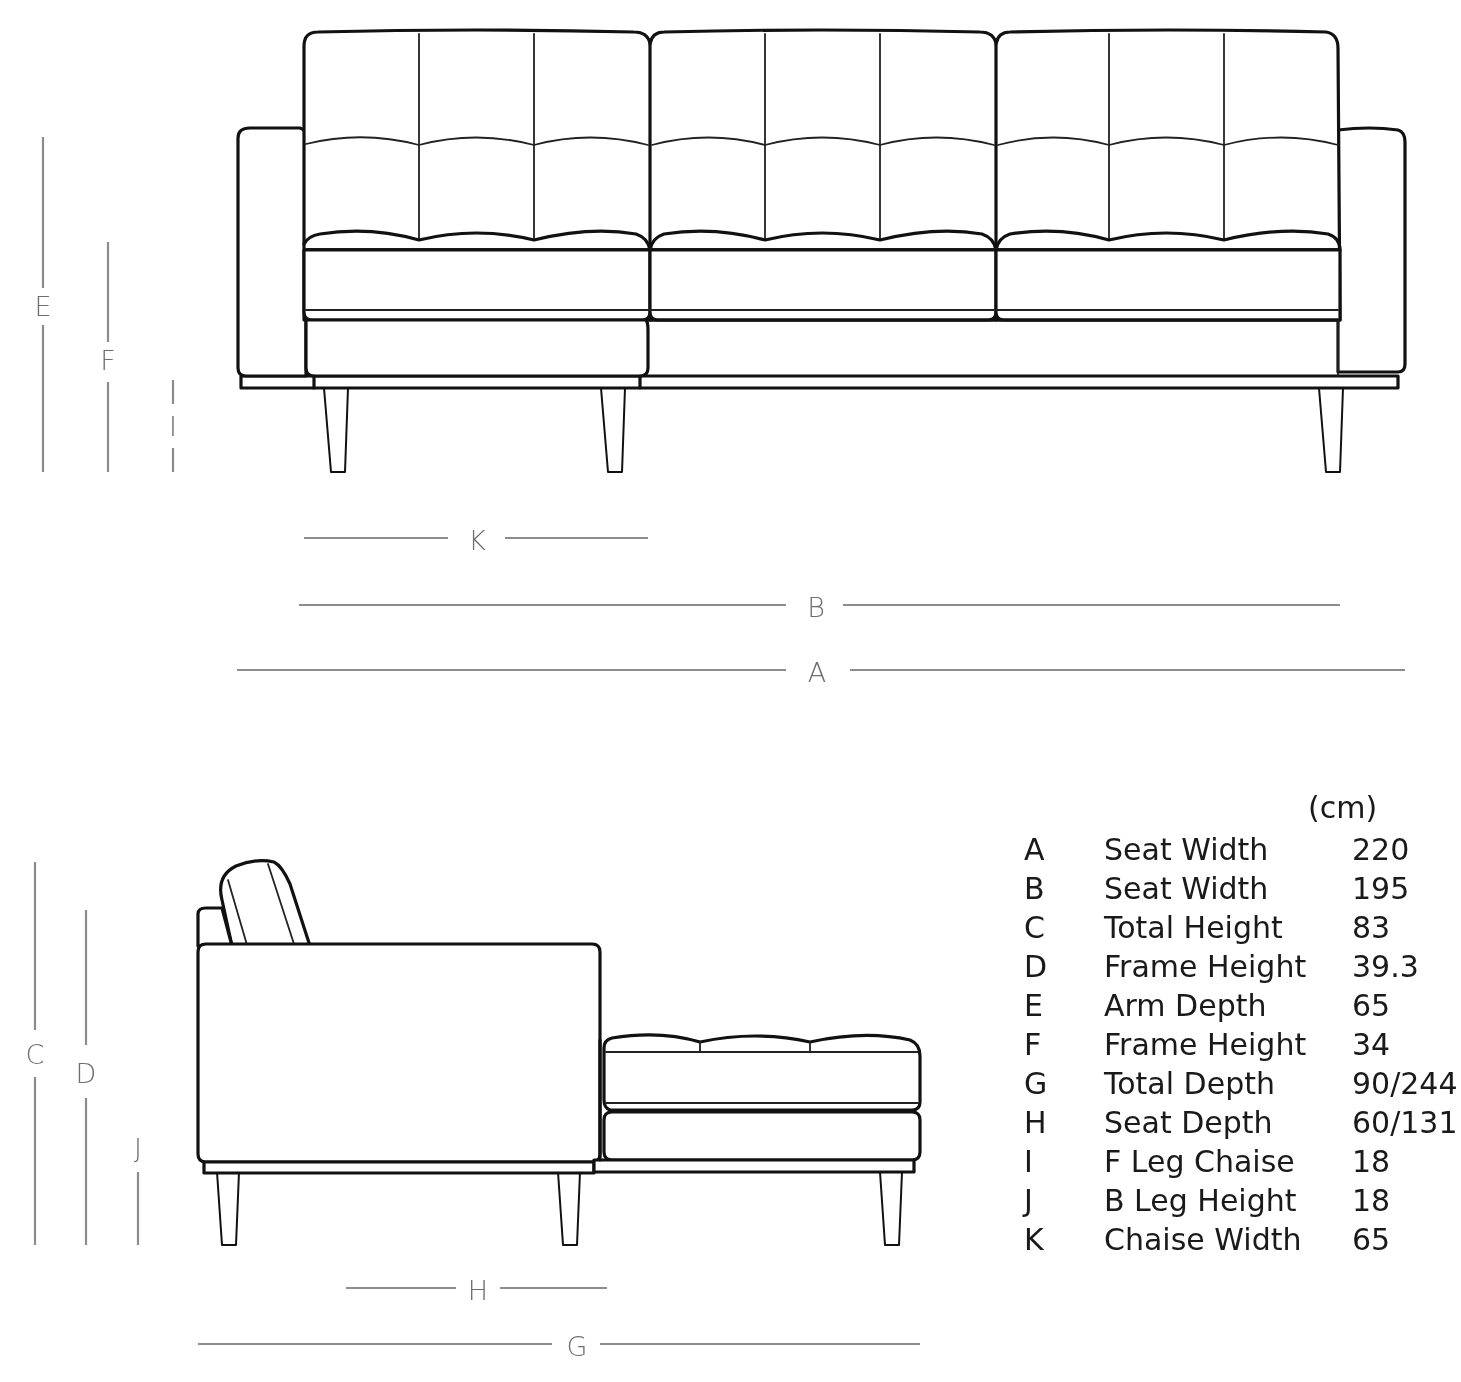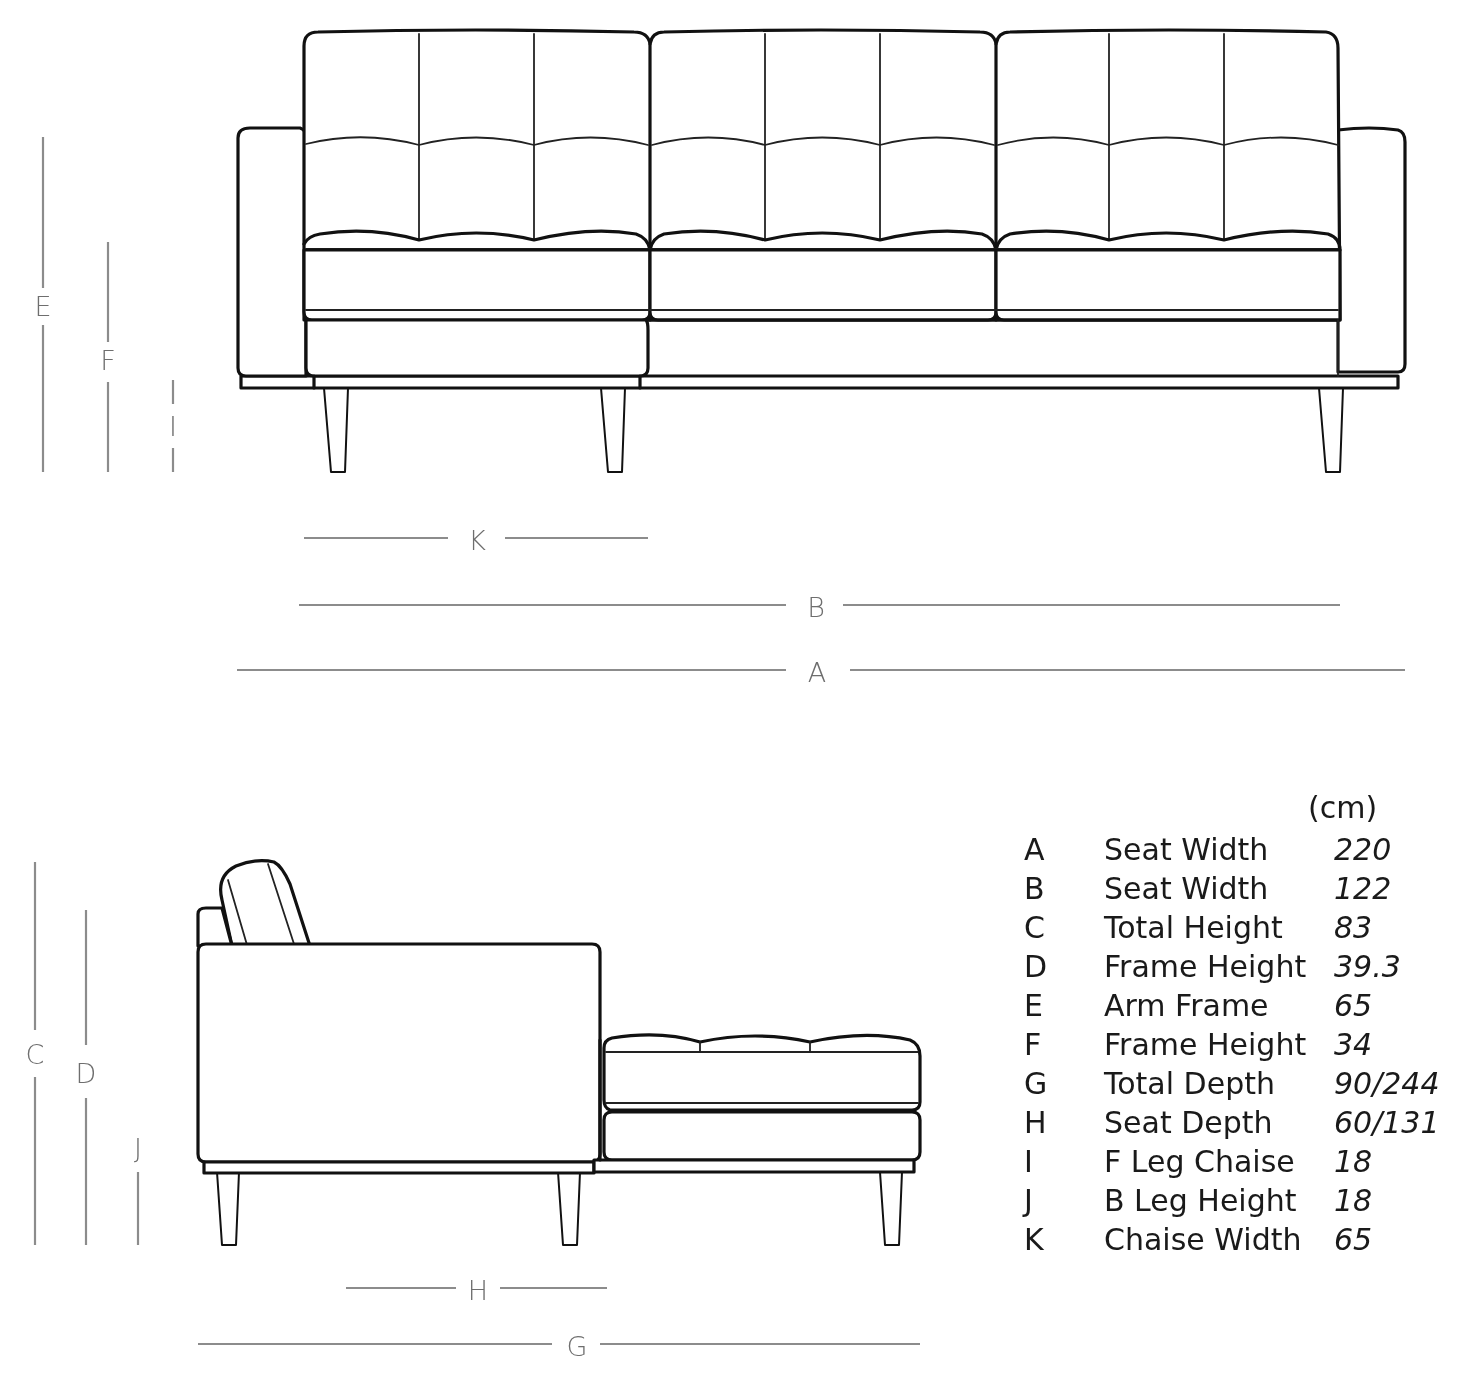--- a/index.html
+++ b/index.html
@@ -11,21 +11,21 @@
     .thin { fill: none; stroke: #222; stroke-width: 1.8; stroke-linecap: round; }
     .leg { fill: #ffffff; stroke: #111; stroke-width: 2; stroke-linejoin: round; }
     .dim { stroke: #8c8c8c; stroke-width: 2.2; fill: none; }
     .dimlbl { position: absolute; color: #6e6e6e; font-size: 27px; line-height: 1;
               transform: translate(-50%, -50%); font-family: "DejaVu Sans", sans-serif; font-weight: 300; }
     #spec { position: absolute; left: 1024px; top: 790px; color: #1a1a1a; font-size: 30px; }
     #spec .unit { position: absolute; left: 284px; top: 0; }
     #spec .row { position: absolute; left: 0; height: 39px; white-space: nowrap; }
     #spec .code { position: absolute; left: 0; width: 40px; }
     #spec .label { position: absolute; left: 80px; }
-    #spec .val { position: absolute; left: 310px; font-style: italic; }
+    #spec .val { position: absolute; left: 328px; }
   </style>
 </head>
 <body>
 
 <svg id="drawing" viewBox="0 0 1461 1382" xmlns="http://www.w3.org/2000/svg">
 
   <g>
 
     <g>
       <path class="leg" d="M324,388 L348,388 L345,472 L331,472 Z"></path>
@@ -141,35 +141,35 @@
   <span class="unit">(cm)</span>
 
   <div class="row" style="top:42px">
     <span class="code">A</span>
     <span class="label">Seat Width</span>
     <span class="val">220</span>
   </div>
   <div class="row" style="top:81px">
     <span class="code">B</span>
     <span class="label">Seat Width</span>
-    <span class="val">122</span>
+    <span class="val">195</span>
   </div>
   <div class="row" style="top:120px">
     <span class="code">C</span>
     <span class="label">Total Height</span>
     <span class="val">83</span>
   </div>
   <div class="row" style="top:159px">
     <span class="code">D</span>
     <span class="label">Frame Height</span>
     <span class="val">39.3</span>
   </div>
   <div class="row" style="top:198px">
     <span class="code">E</span>
-    <span class="label">Arm Frame</span>
+    <span class="label">Arm Depth</span>
     <span class="val">65</span>
   </div>
   <div class="row" style="top:237px">
     <span class="code">F</span>
     <span class="label">Frame Height</span>
     <span class="val">34</span>
   </div>
   <div class="row" style="top:276px">
     <span class="code">G</span>
     <span class="label">Total Depth</span>

